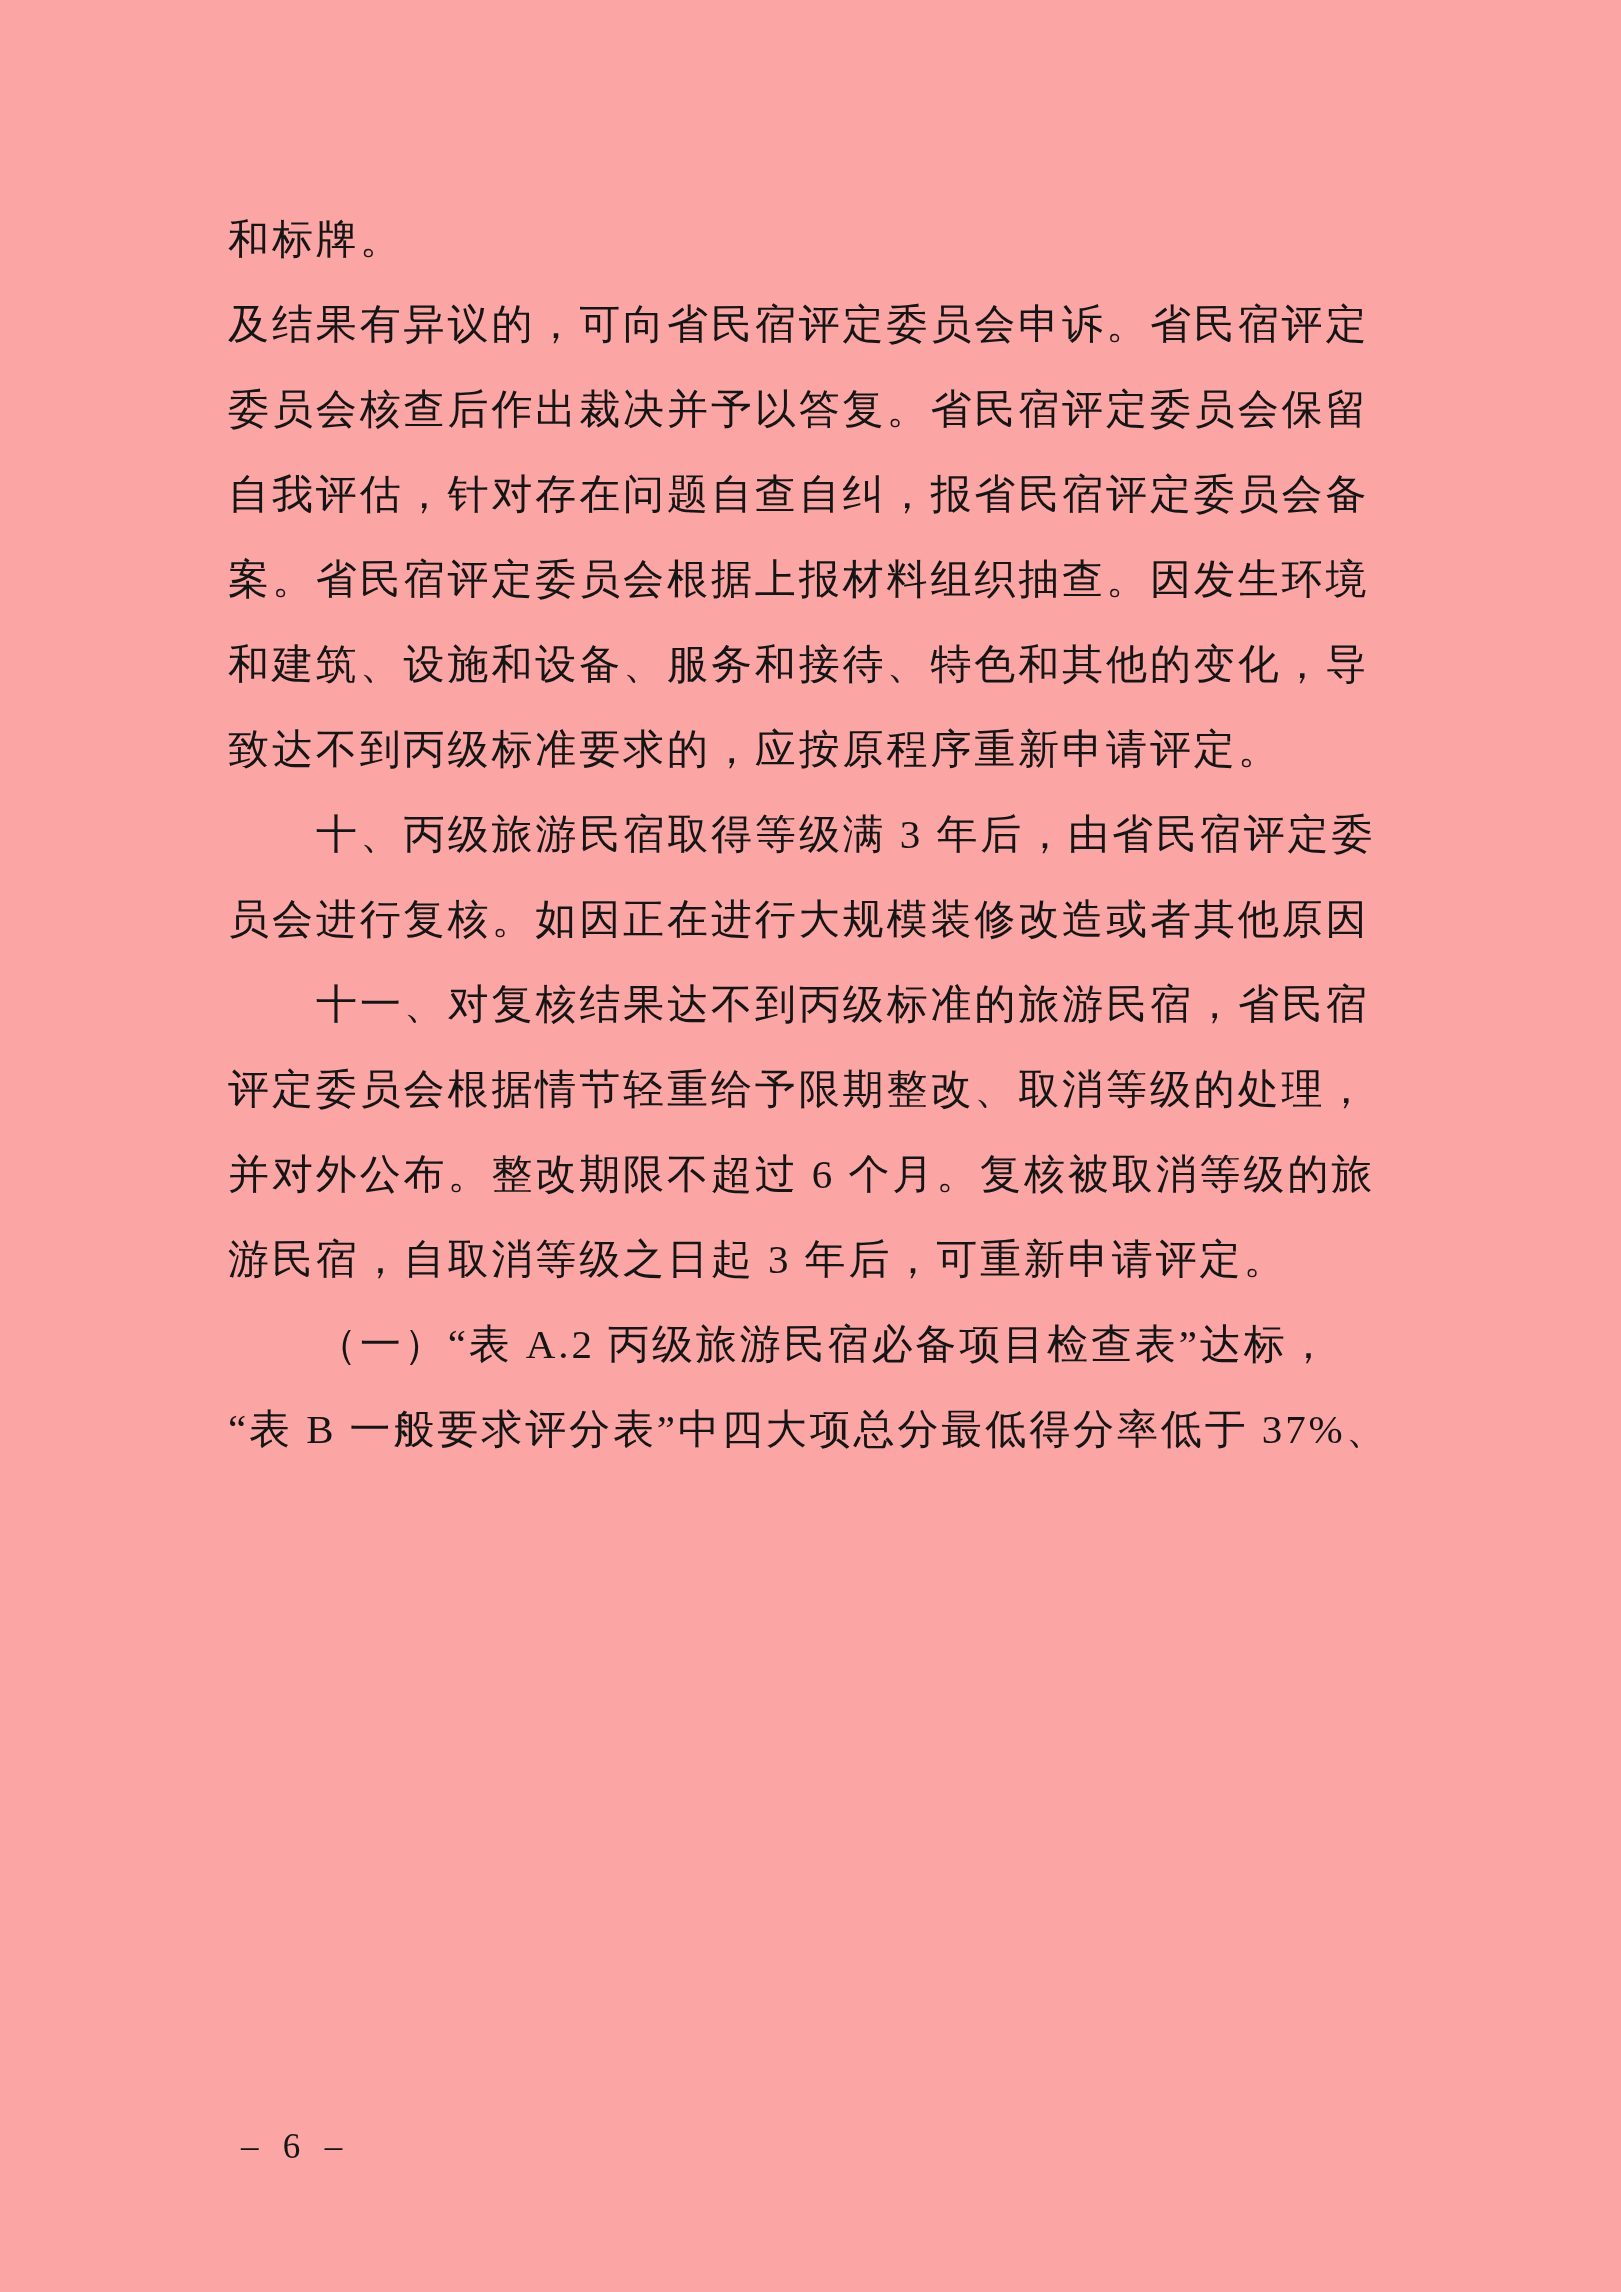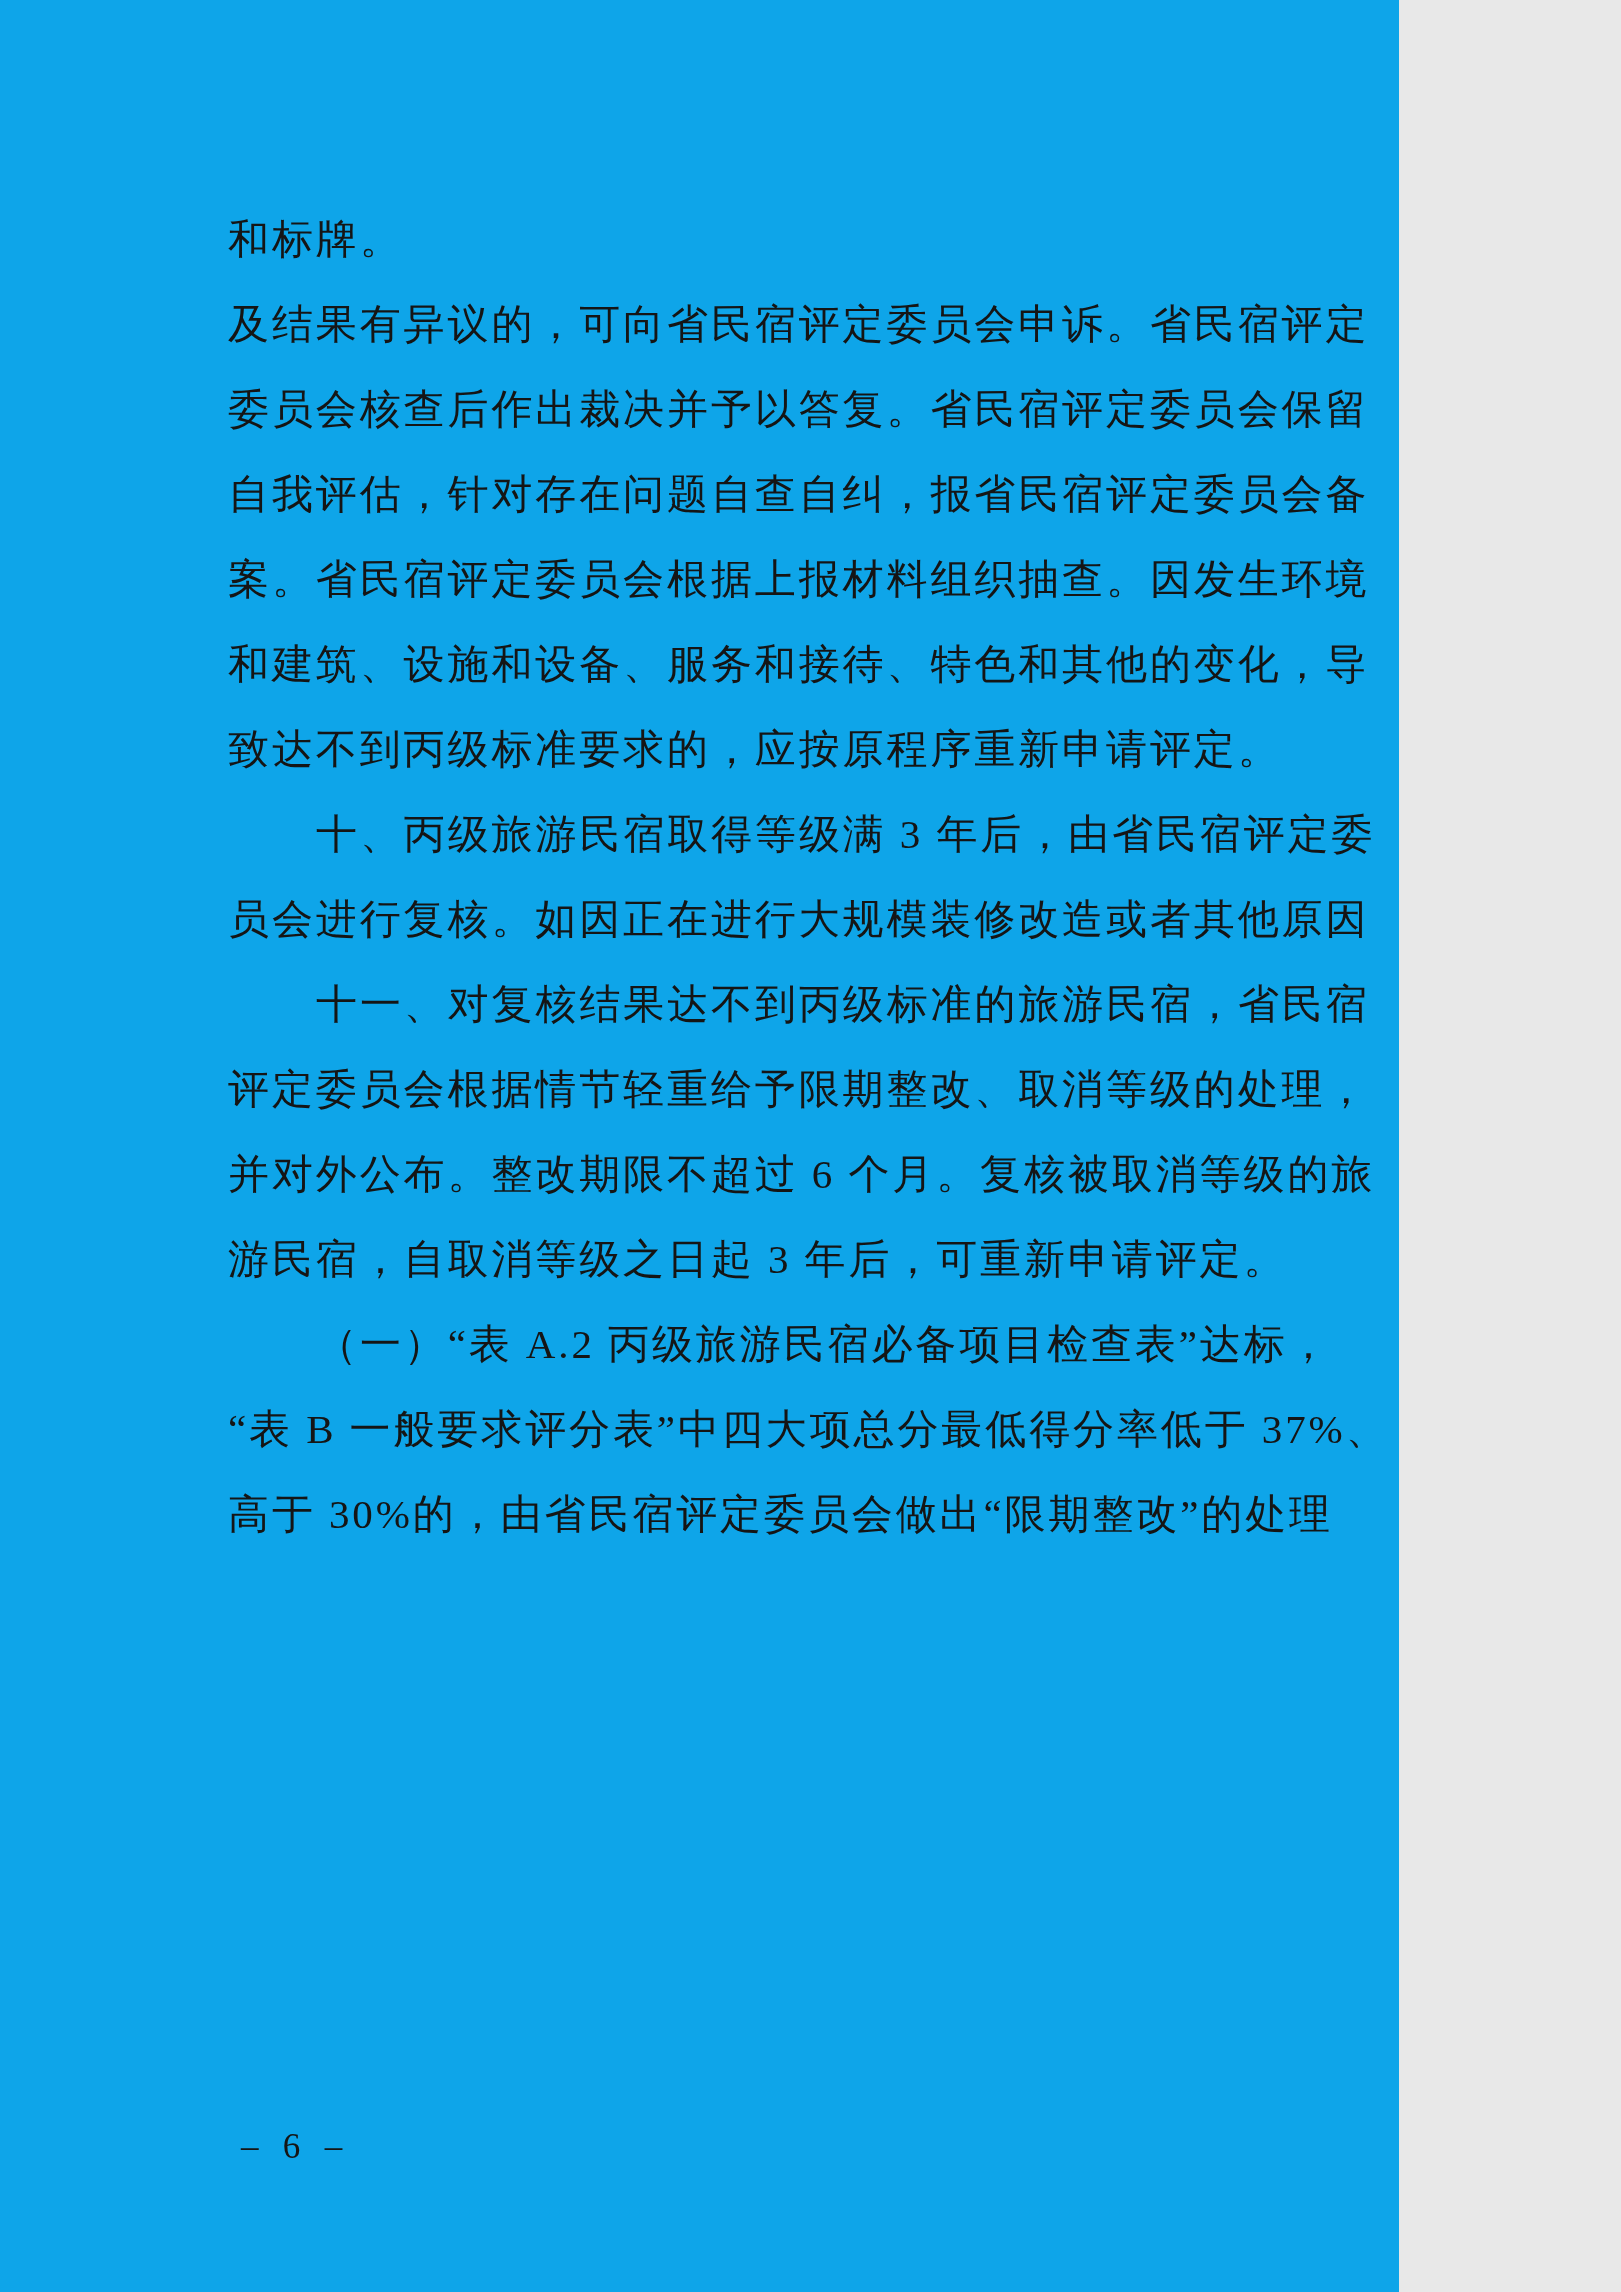--- a/index.html
+++ b/index.html
@@ -2,23 +2,23 @@
 <html><head>
 <meta charset="utf-8">
 <style>
   html, body {
     margin: 0;
     padding: 0;
     background: #e8e8e8;
   }
   .page {
     position: relative;
-    width: 1399px;
+    width: 1621px;
     height: 2293px;
-    background: #0ea5e9;
+    background: #fca5a5;
     overflow: hidden;
     font-family: "Liberation Serif", "DejaVu Serif", serif;
     color: #151515;
   }
   .body-text {
     position: absolute;
     left: 228px;
     top: 197px;
     width: 1157px;
   }
@@ -56,17 +56,16 @@
     <div class="line">和建筑、设施和设备、服务和接待、特色和其他的变化，导</div>
     <div class="line">致达不到丙级标准要求的，应按原程序重新申请评定。</div>
     <div class="line indent">十、丙级旅游民宿取得等级满 3 年后，由省民宿评定委</div>
     <div class="line">员会进行复核。如因正在进行大规模装修改造或者其他原因</div>
     <div class="line indent">十一、对复核结果达不到丙级标准的旅游民宿，省民宿</div>
     <div class="line">评定委员会根据情节轻重给予限期整改、取消等级的处理，</div>
     <div class="line">并对外公布。整改期限不超过 6 个月。复核被取消等级的旅</div>
     <div class="line">游民宿，自取消等级之日起 3 年后，可重新申请评定。</div>
     <div class="line indent">（一）“表 A.2 丙级旅游民宿必备项目检查表”达标，</div>
     <div class="line">“表 B 一般要求评分表”中四大项总分最低得分率低于 37%、</div>
-    <div class="line">高于 30%的，由省民宿评定委员会做出“限期整改”的处理</div>
   </div>
   <div class="page-number">– 6 –</div>
 </div>
 
 
 </body></html>

